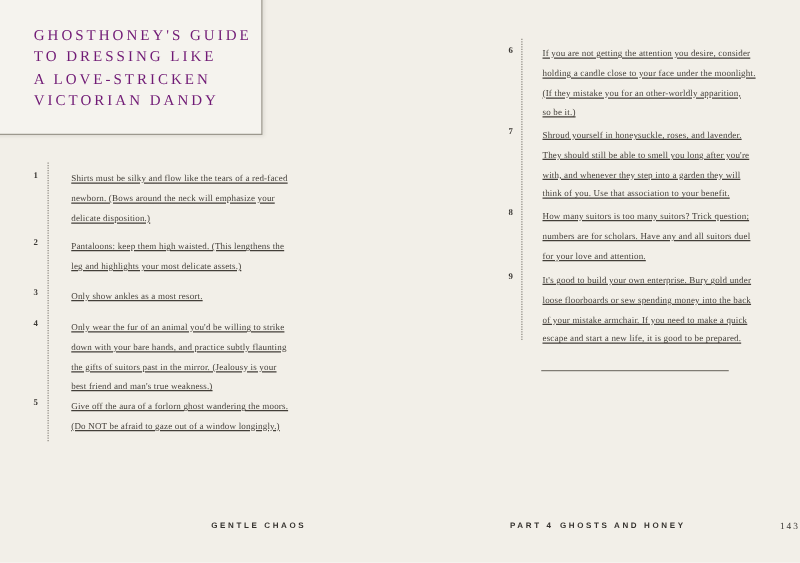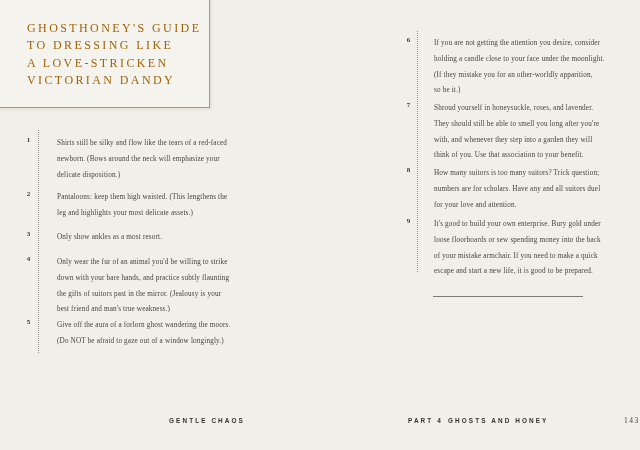--- a/index.html
+++ b/index.html
@@ -15,21 +15,21 @@
   .title-box{
     position:absolute;left:-4px;top:-4px;width:212px;height:110px;
     background:#f5f3ee;
     border:1px solid #9c988e;
     box-shadow:1px 1px 3px rgba(90,85,75,0.15);
   }
   .title-text{
     position:absolute;left:30px;top:23px;
     font-size:12px;line-height:17.4px;
     letter-spacing:2.4px;
-    color:#a16207;
+    color:#701a75;
     white-space:pre-line;
   }
   
   .page{position:absolute;top:0;height:450px;width:320px;}
   #left-page{left:0;}
   #right-page{left:320px;}
   
   .dotted-rule{
     position:absolute;width:0;
     border-left:1px dotted #8f8b82;
@@ -39,20 +39,21 @@
   
   .item{position:absolute;left:0;width:100%;}
   .num{
     position:absolute;top:0px;width:11px;text-align:center;
     font-size:7px;font-weight:700;color:#3c3935;
   }
   .txt{
     position:absolute;top:0;
     font-size:7.2px;line-height:15.8px;letter-spacing:0.15px;
     white-space:pre;
+    text-decoration:underline;
   }
   #left-page .num{left:23px;}
   #left-page .txt{left:57px;}
   #right-page .num{left:83px;}
   #right-page .txt{left:114px;}
   
   .closing{
     position:absolute;left:114px;top:280px;
     font-size:7.2px;letter-spacing:0.15px;white-space:pre;
   }
@@ -88,21 +89,21 @@
       <div class="title-text">GHOSTHONEY'S GUIDE
 TO DRESSING LIKE
 A LOVE-STRICKEN
 VICTORIAN DANDY</div>
     </div>
 
     <div class="dotted-rule"></div>
 
     <div class="item" style="top:136px">
       <span class="num">1</span>
-      <div class="txt">Shirts still be silky and flow like the tears of a red-faced
+      <div class="txt">Shirts must be silky and flow like the tears of a red-faced
 newborn. (Bows around the neck will emphasize your
 delicate disposition.)</div>
     </div>
     <div class="item" style="top:190px">
       <span class="num">2</span>
       <div class="txt">Pantaloons: keep them high waisted. (This lengthens the
 leg and highlights your most delicate assets.)</div>
     </div>
     <div class="item" style="top:230px">
       <span class="num">3</span>

